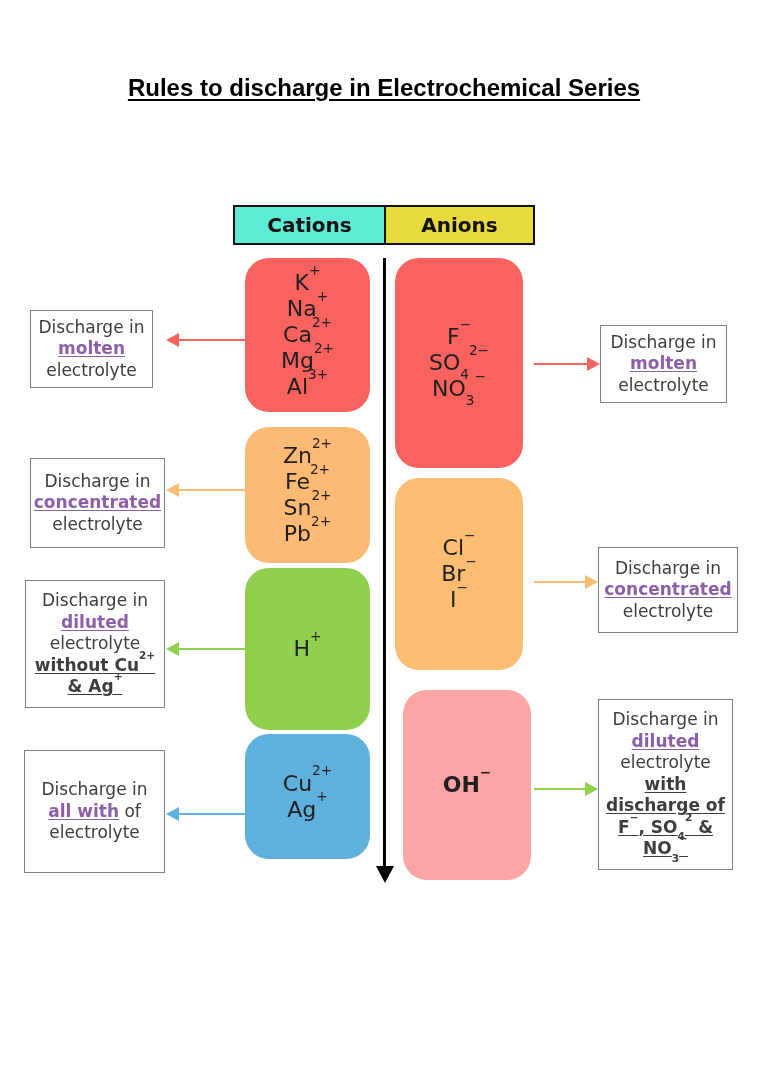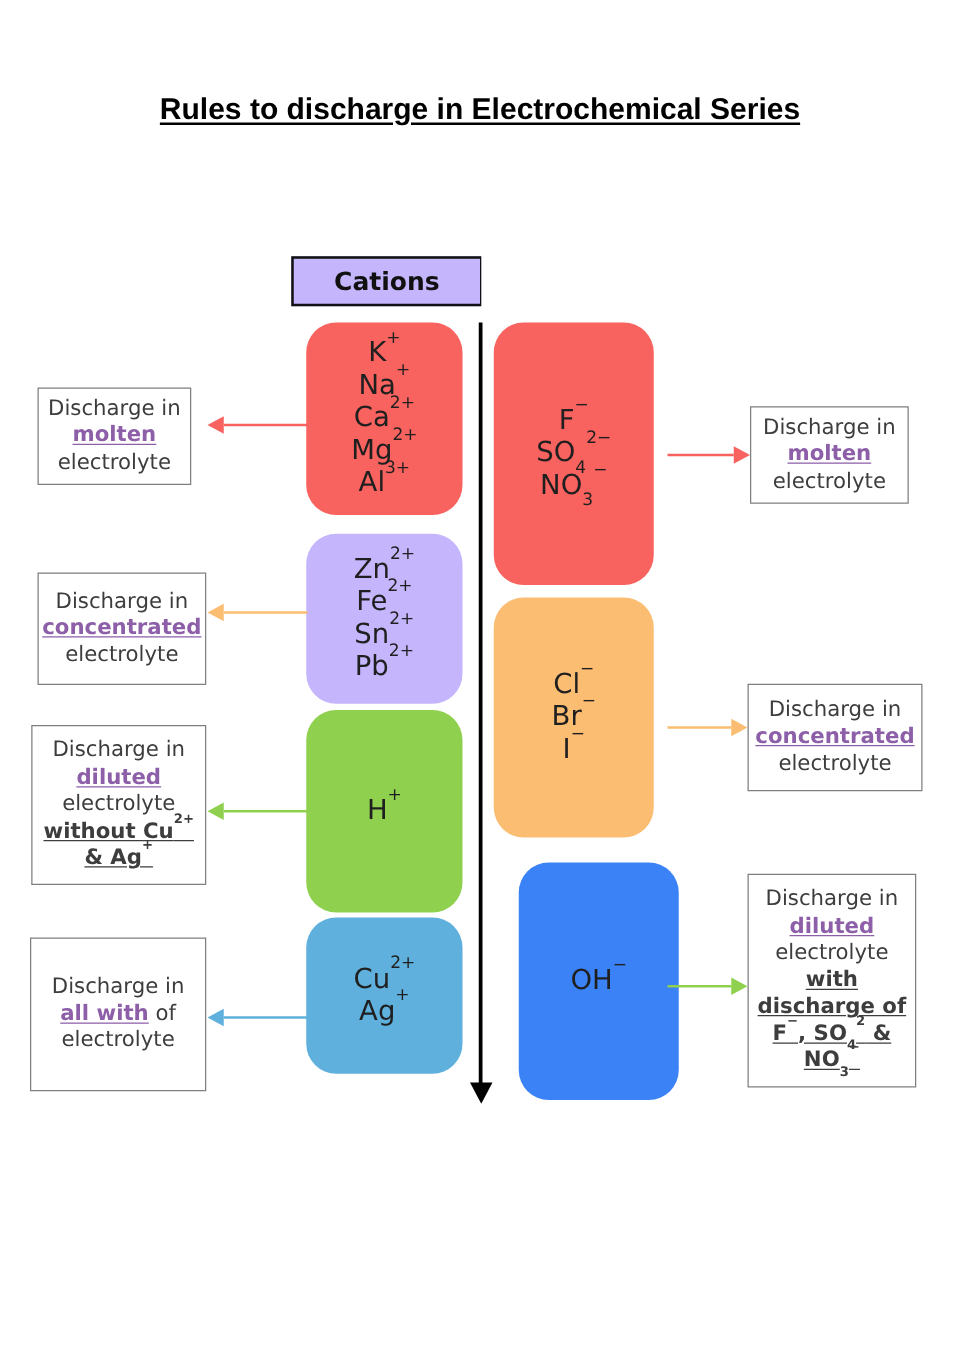--- a/index.html
+++ b/index.html
@@ -48,35 +48,36 @@
   .arrow-head{position:absolute;width:0;height:0;border-top:7px solid transparent;border-bottom:7px solid transparent;}
 </style>
 </head>
 <body>
 
 <div class="page">
 
   <div class="title">Rules to discharge in Electrochemical Series</div>
 
   <div class="header-row">
-    <div class="hcell cations" style="background: #c4b5fd;">Cations</div>
+    <div class="hcell cations" style="background: #5eead4;">Cations</div>
+    <div class="hcell anions" style="background: rgb(232, 217, 60);">Anions</div>
   </div>
 
   <div class="series-line"></div>
   <div class="series-head"></div>
 
   <div id="generated">
       <div class="ion-box" style="left: 245px; top: 258px; width: 125px; height: 154px; background: rgb(248, 98, 95);">
         <div class="ion-line">K<sup>+</sup></div>
         <div class="ion-line">Na<sup>+</sup></div>
         <div class="ion-line">Ca<sup>2+</sup></div>
         <div class="ion-line">Mg<sup>2+</sup></div>
         <div class="ion-line">Al<sup>3+</sup></div>
       </div>
-      <div class="ion-box" style="left: 245px; top: 427px; width: 125px; height: 136px; background: #c4b5fd;">
+      <div class="ion-box" style="left: 245px; top: 427px; width: 125px; height: 136px; background: #fdba74;">
         <div class="ion-line">Zn<sup>2+</sup></div>
         <div class="ion-line">Fe<sup>2+</sup></div>
         <div class="ion-line">Sn<sup>2+</sup></div>
         <div class="ion-line">Pb<sup>2+</sup></div>
       </div>
       <div class="ion-box" style="left: 245px; top: 568px; width: 125px; height: 162px; background: rgb(143, 209, 79);">
         <div class="ion-line">H<sup>+</sup></div>
       </div>
       <div class="ion-box" style="left: 245px; top: 734px; width: 125px; height: 125px; background: rgb(95, 176, 221);">
         <div class="ion-line">Cu<sup>2+</sup></div>
@@ -85,21 +86,21 @@
       <div class="ion-box" style="left: 395px; top: 258px; width: 128px; height: 210px; background: rgb(248, 98, 95);">
         <div class="ion-line">F<sup>−</sup></div>
         <div class="ion-line">SO<sub>4</sub><sup>2−</sup></div>
         <div class="ion-line">NO<sub>3</sub><sup>−</sup></div>
       </div>
       <div class="ion-box" style="left: 395px; top: 478px; width: 128px; height: 192px; background: rgb(251, 189, 114);">
         <div class="ion-line">Cl<sup>−</sup></div>
         <div class="ion-line">Br<sup>−</sup></div>
         <div class="ion-line">I<sup>−</sup></div>
       </div>
-      <div class="ion-box" style="left: 415px; top: 690px; width: 128px; height: 190px; background: #3b82f6;">
+      <div class="ion-box" style="left: 403px; top: 690px; width: 128px; height: 190px; background: #fca5a5; font-weight: bold;">
         <div class="ion-line">OH<sup>−</sup></div>
       </div>
       <div class="label-box" style="left: 30px; top: 310px; width: 123px; height: 78px;">
         <div><span class="seg-p">Discharge in</span></div>
         <div><span class="seg-u">molten</span></div>
         <div><span class="seg-p">electrolyte</span></div>
       </div>
       <div class="arrow-line" style="left: 179px; top: 339px; width: 67px; background: rgb(248, 98, 95);"></div>
       <div class="arrow-head" style="top: 333px; left: 166px; border-right: 13px solid rgb(248, 98, 95);"></div>
       <div class="label-box" style="left: 30px; top: 458px; width: 135px; height: 90px;">

